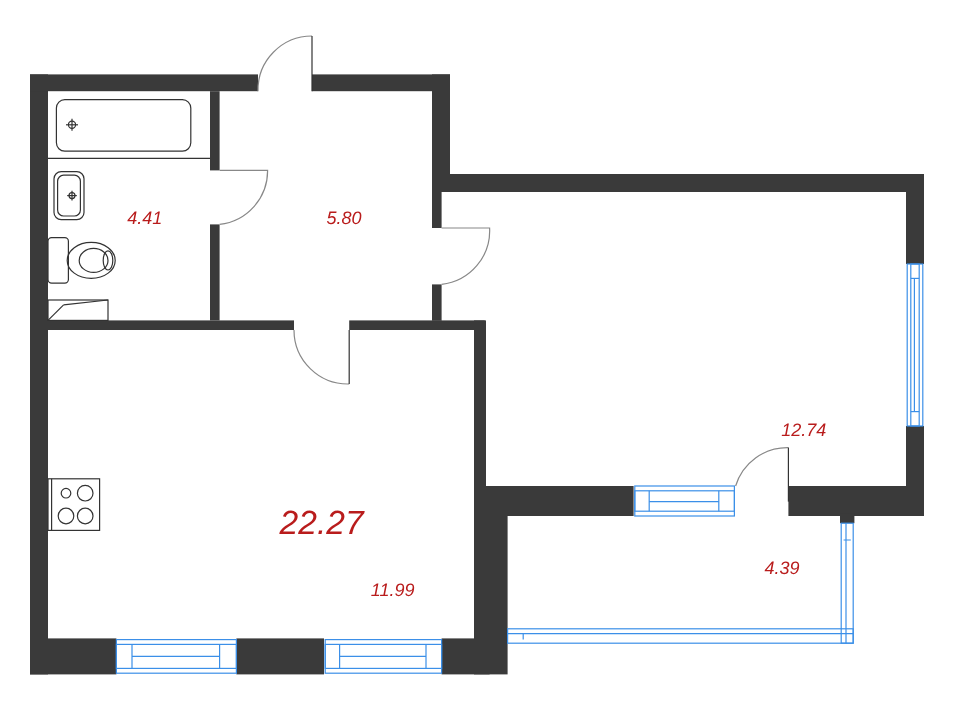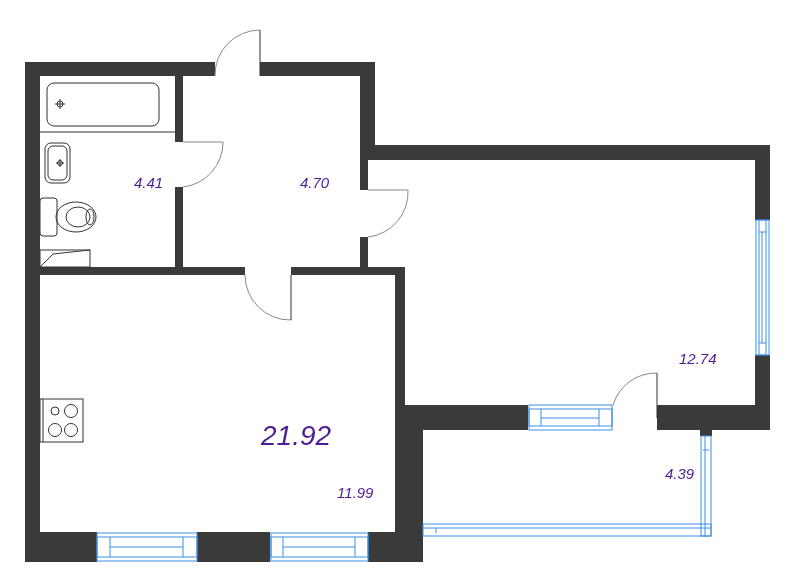--- a/index.html
+++ b/index.html
@@ -1,18 +1,18 @@
 <!DOCTYPE html>
 <html><head>
 <meta charset="utf-8">
 <style>
   html,body{margin:0;padding:0;background:#fff;}
   body{width:800px;height:584px;position:relative;overflow:hidden;font-family:"Liberation Sans",sans-serif;}
   .plan{position:absolute;left:0;top:0;width:800px;height:584px;}
-  .lbl{position:absolute;font-style:italic;color:#4c1d95;font-family:"Liberation Sans",sans-serif;white-space:nowrap;margin-left:28px;}
+  .lbl{position:absolute;font-style:italic;color:#b91c1c;font-family:"Liberation Sans",sans-serif;white-space:nowrap;}
   .sm{font-size:15px;}
   .big{font-size:28px;}
 </style>
 </head>
 <body>
 
 <svg class="plan" viewBox="0 0 800 584" xmlns="http://www.w3.org/2000/svg">
   <g fill="#3a3a3a">
 
     <rect x="25" y="62" width="15" height="500"></rect>
@@ -121,17 +121,17 @@
       <circle cx="55" cy="411" r="4"></circle>
         <circle cx="71" cy="411" r="6.5"></circle>
       <circle cx="55" cy="430" r="6.5"></circle>
         <circle cx="71" cy="430" r="6.5"></circle>
     </g>
     <rect x="40" y="267" width="50" height="0"></rect>
   </g>
 </svg>
 
 <div class="lbl sm" style="left:106px;top:174px;">4.41</div>
-<div class="lbl sm" style="left:272px;top:174px;">4.70</div>
+<div class="lbl sm" style="left:272px;top:174px;">5.80</div>
 <div class="lbl sm" style="left:651px;top:350px;">12.74</div>
-<div class="lbl big" style="left:233px;top:420px;">21.92</div>
+<div class="lbl big" style="left:233px;top:420px;">22.27</div>
 <div class="lbl sm" style="left:309px;top:484px;">11.99</div>
 <div class="lbl sm" style="left:637px;top:465px;">4.39</div>
 
 </body></html>

